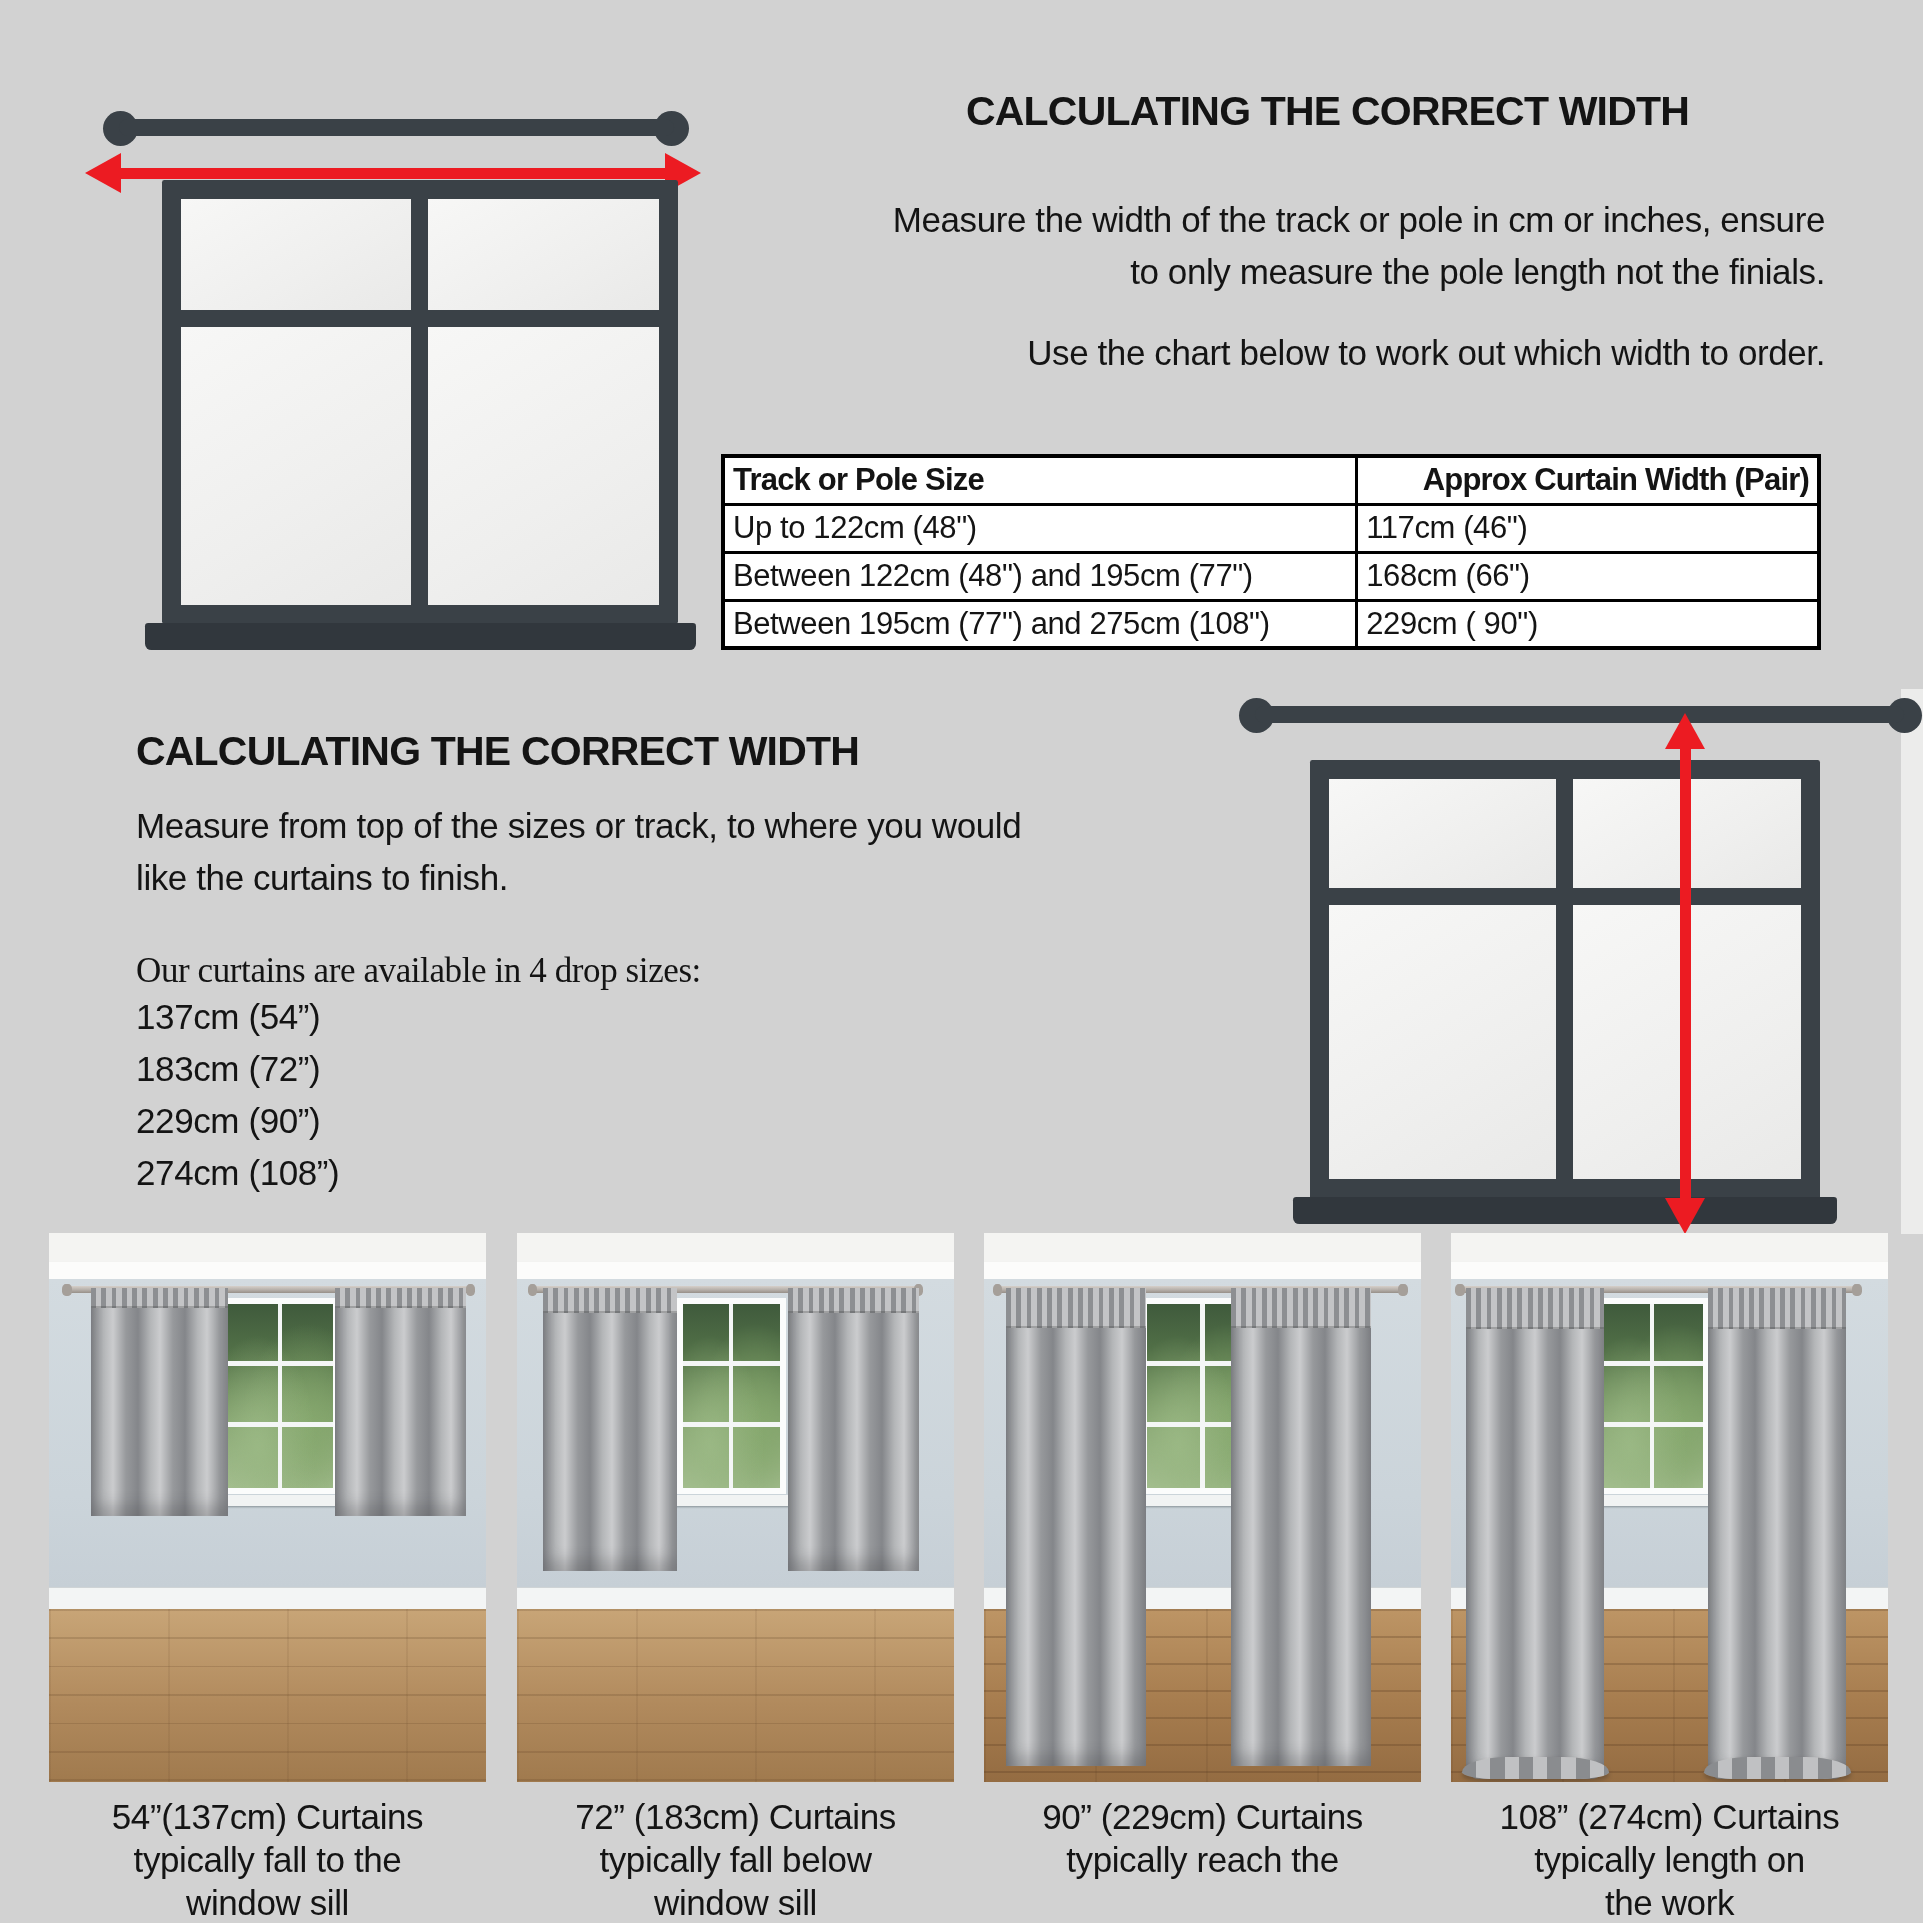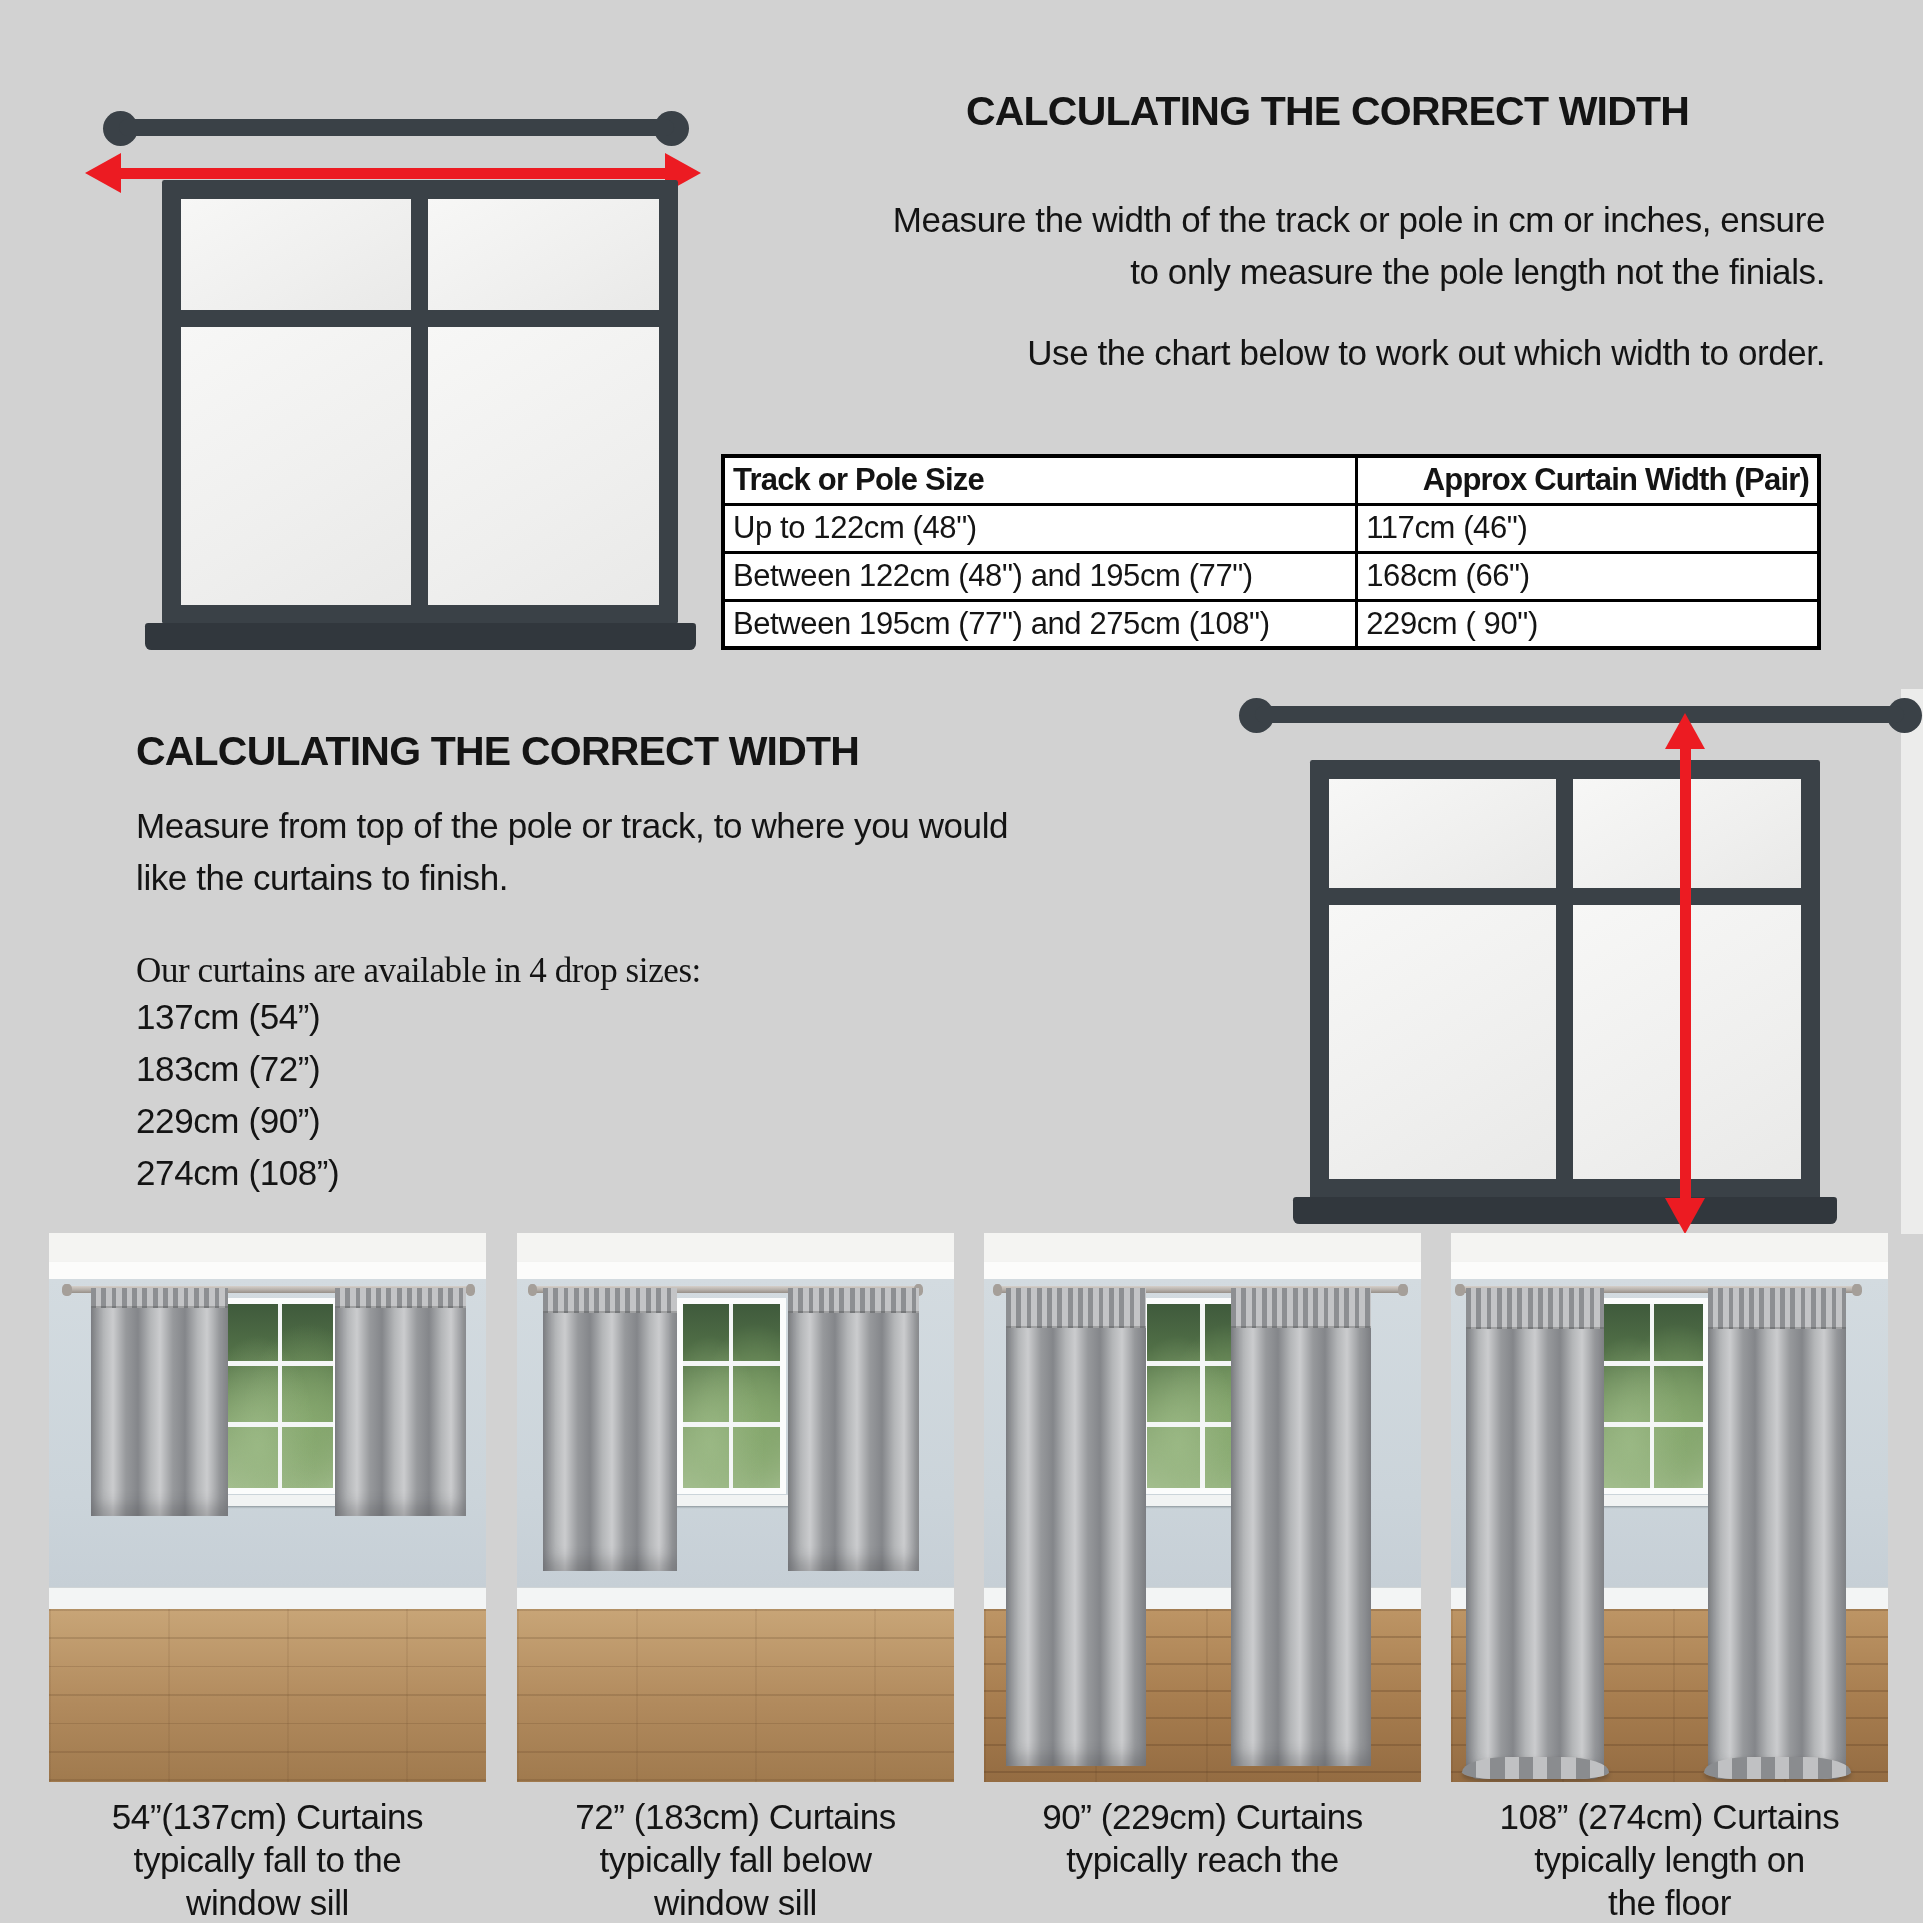--- a/index.html
+++ b/index.html
@@ -156,21 +156,21 @@
     </tr>
     <tr>
       <td>Between 195cm (77") and 275cm (108")</td>
       <td>229cm ( 90")</td>
     </tr>
   </tbody>
     </table>
 
   <div class="h1" style="left:136px;top:728px;">CALCULATING THE CORRECT WIDTH</div>
   <div class="left-block" style="left:136px;top:800px;width:1185px;">
-    <div class="body-line">Measure from top of the pole or track, to where you would</div>
+    <div class="body-line">Measure from top of the sizes or track, to where you would</div>
     <div class="body-line">like the curtains to finish.</div>
   </div>
   <div class="left-block" style="left:136px;top:945px;width:1185px;font-family:Liberation Serif, serif;">
     <div class="body-line">Our curtains are available in 4 drop sizes:</div>
   </div>
   <div class="left-block" style="left:136px;top:991px;width:632px;">
     <div class="body-line">137cm (54”)</div>
     <div class="body-line">183cm (72”)</div>
     <div class="body-line">229cm (90”)</div>
     <div class="body-line">274cm (108”)</div>
@@ -281,17 +281,17 @@
     <div>typically fall below</div>
     <div>window sill</div>
   </div>
   <div class="caption" style="left:984px;">
     <div>90” (229cm) Curtains</div>
     <div>typically reach the</div>
   </div>
   <div class="caption" style="left:1451px;">
     <div>108” (274cm) Curtains</div>
     <div>typically length on</div>
-    <div>the floor</div>
+    <div>the work</div>
   </div>
 
 </div>
 
 
 </body></html>

